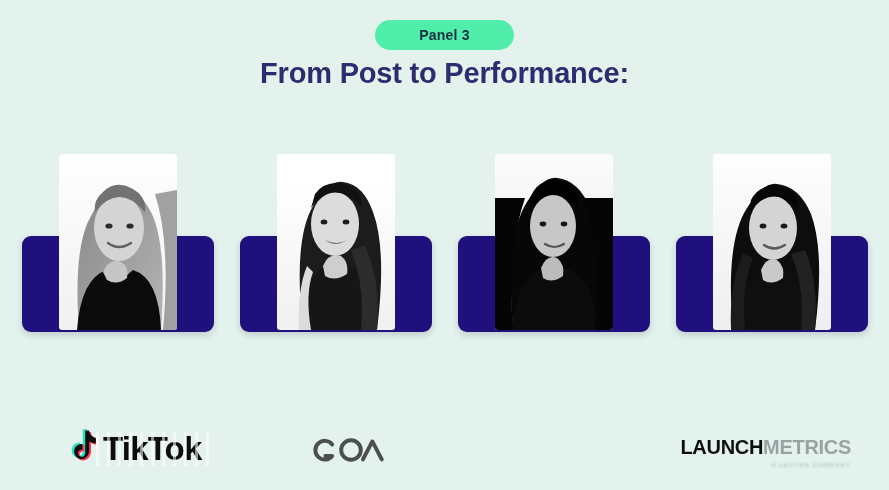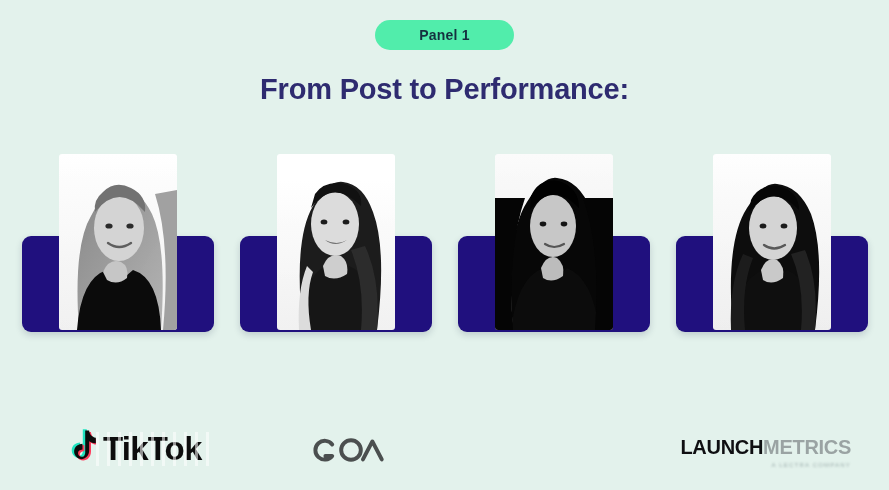--- a/index.html
+++ b/index.html
@@ -25,21 +25,21 @@
     color:#15313f;
     font-size:14px;font-weight:bold;
     letter-spacing:.2px;
     padding:8px 44px;
     border-radius:16px;
     line-height:1;
     filter:blur(.35px);
   }
   
   .title-wrap{
-    position:absolute;left:0;right:0;top:70px;
+    position:absolute;left:0;right:0;top:54px;
     text-align:center;
   }
   .title-line{
     color:#2e2b70;
     font-weight:bold;
     font-size:29px;
     line-height:38px;
     letter-spacing:-.2px;
     filter:blur(.3px);
   }
@@ -144,21 +144,21 @@
       rgba(255,255,255,.55) 0 3px, rgba(255,255,255,0) 3px 11px);
     pointer-events:none;
   }
 </style>
 </head>
 <body>
 
 <div id="slide">
 
   <div class="badge-wrap">
-    <div class="badge">Panel 1</div>
+    <div class="badge">Panel 3</div>
   </div>
 
   <div class="title-wrap">
     <div class="title-line">From Post to Performance:</div>
   </div>
 
   <div class="speakers">
 
     <div class="speaker">
       <div class="photo-stage">

